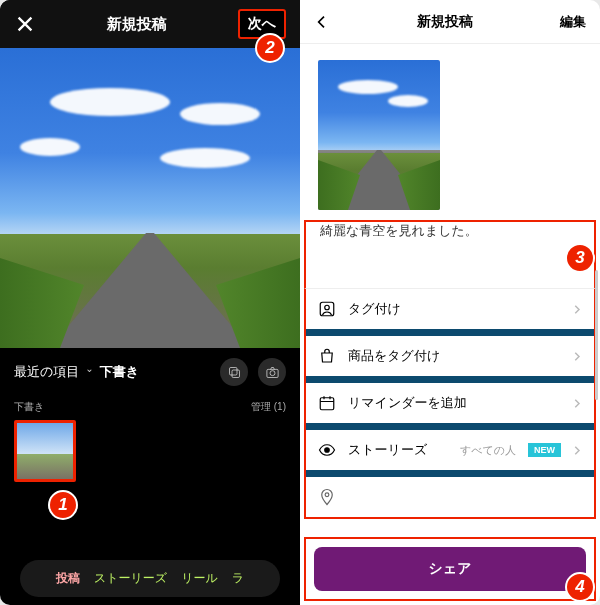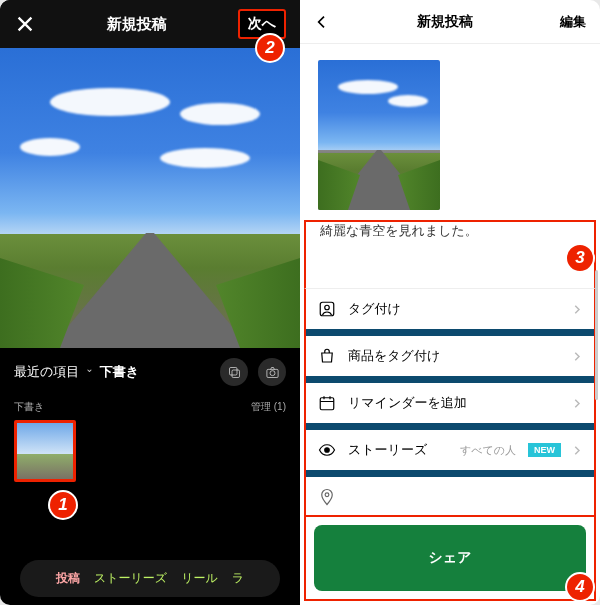--- a/index.html
+++ b/index.html
@@ -64,21 +64,21 @@
   .opt-row { display: flex; align-items: center; gap: 12px; padding: 11px 12px; border-bottom: 7px solid #0c4a6e; font-size: 13px; }
   .opt-row:last-child { border-bottom: none; }
   .opt-icon { width: 18px; height: 18px; stroke: #000; fill: none; stroke-width: 1.6; flex-shrink: 0; }
   .opt-label { flex: 1; }
   .opt-aux { font-size: 11px; color: #999; }
   .badge-new { background: #28c4d8; color: #fff; font-size: 9px; font-weight: 700; padding: 2px 6px; border-radius: 0; }
   .row-chev { width: 9px; height: 9px; stroke: #bbb; fill: none; stroke-width: 2; }
   .scroll-ind { position:absolute; right:2px; top:270px; width:3px; height:130px; background:#ccc; border-radius:2px; }
 
   .share-wrap { position: absolute; bottom: 4px; left: 4px; right: 4px; padding: 8px; border: 2px solid #e20; background:#fff; }
-  .share-btn { background: #15803d; color: #fff; text-align: center; padding: 24px; border-radius: 8px; font-size: 14px; font-weight: 700; }
+  .share-btn { background: #701a75; color: #fff; text-align: center; padding: 13px; border-radius: 8px; font-size: 14px; font-weight: 700; }
 
   
   .numbadge { position: absolute; width: 30px; height: 30px; border-radius: 50%; background: #e20; color: #fff; font-weight: 900; font-size: 17px; display: flex; align-items: center; justify-content: center; border: 2px solid #fff; z-index: 50; font-style: italic; }
 </style>
 </head>
 <body>
 
 <div class="container">
 
   <div class="panel left">

